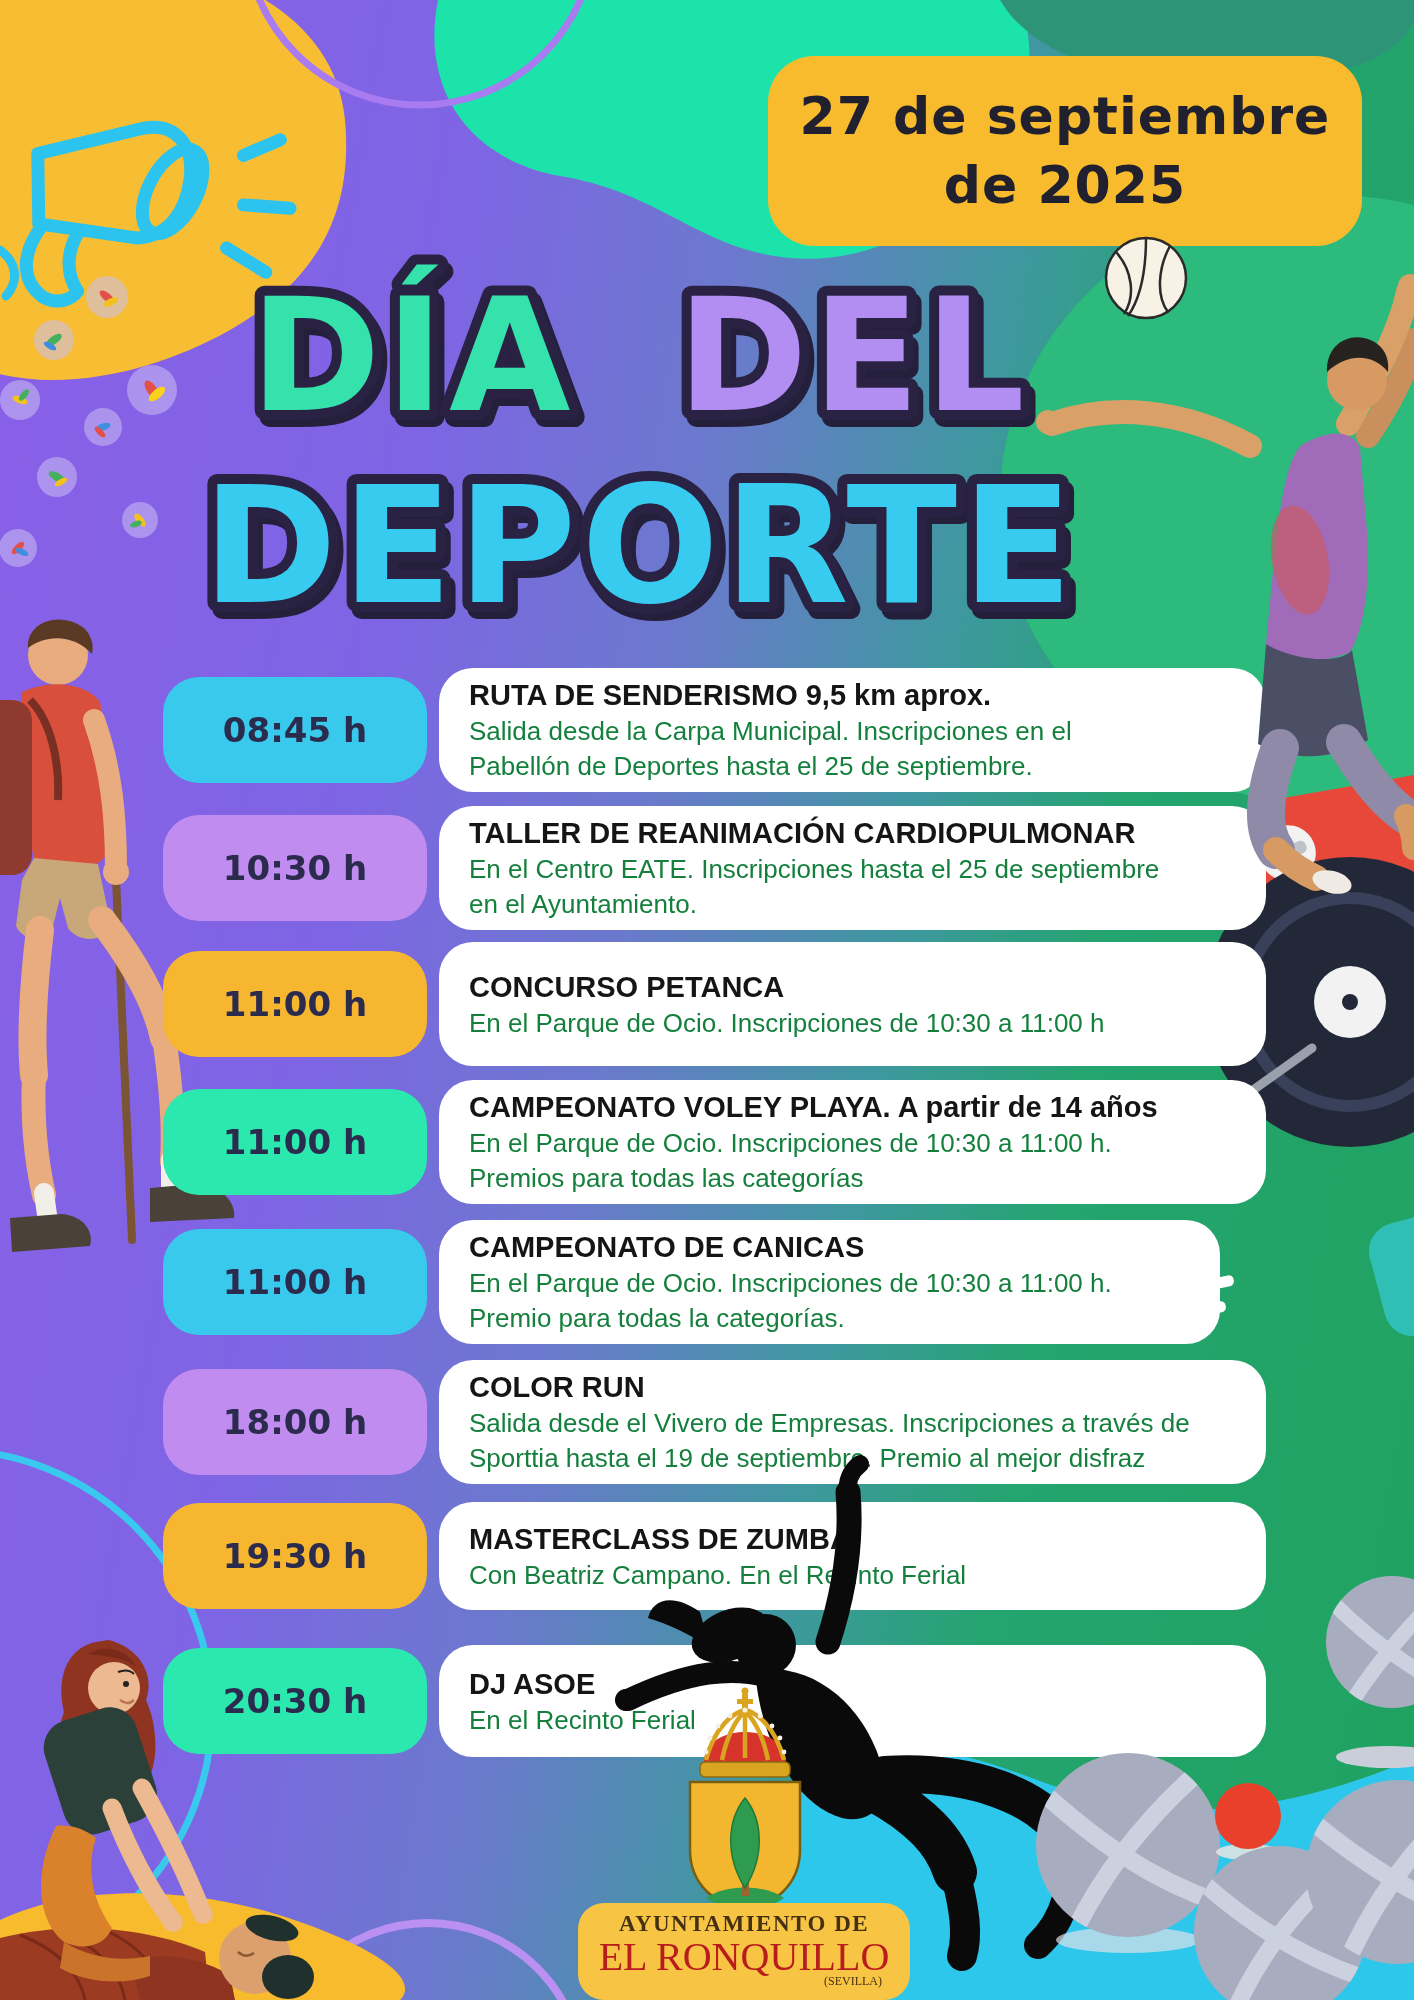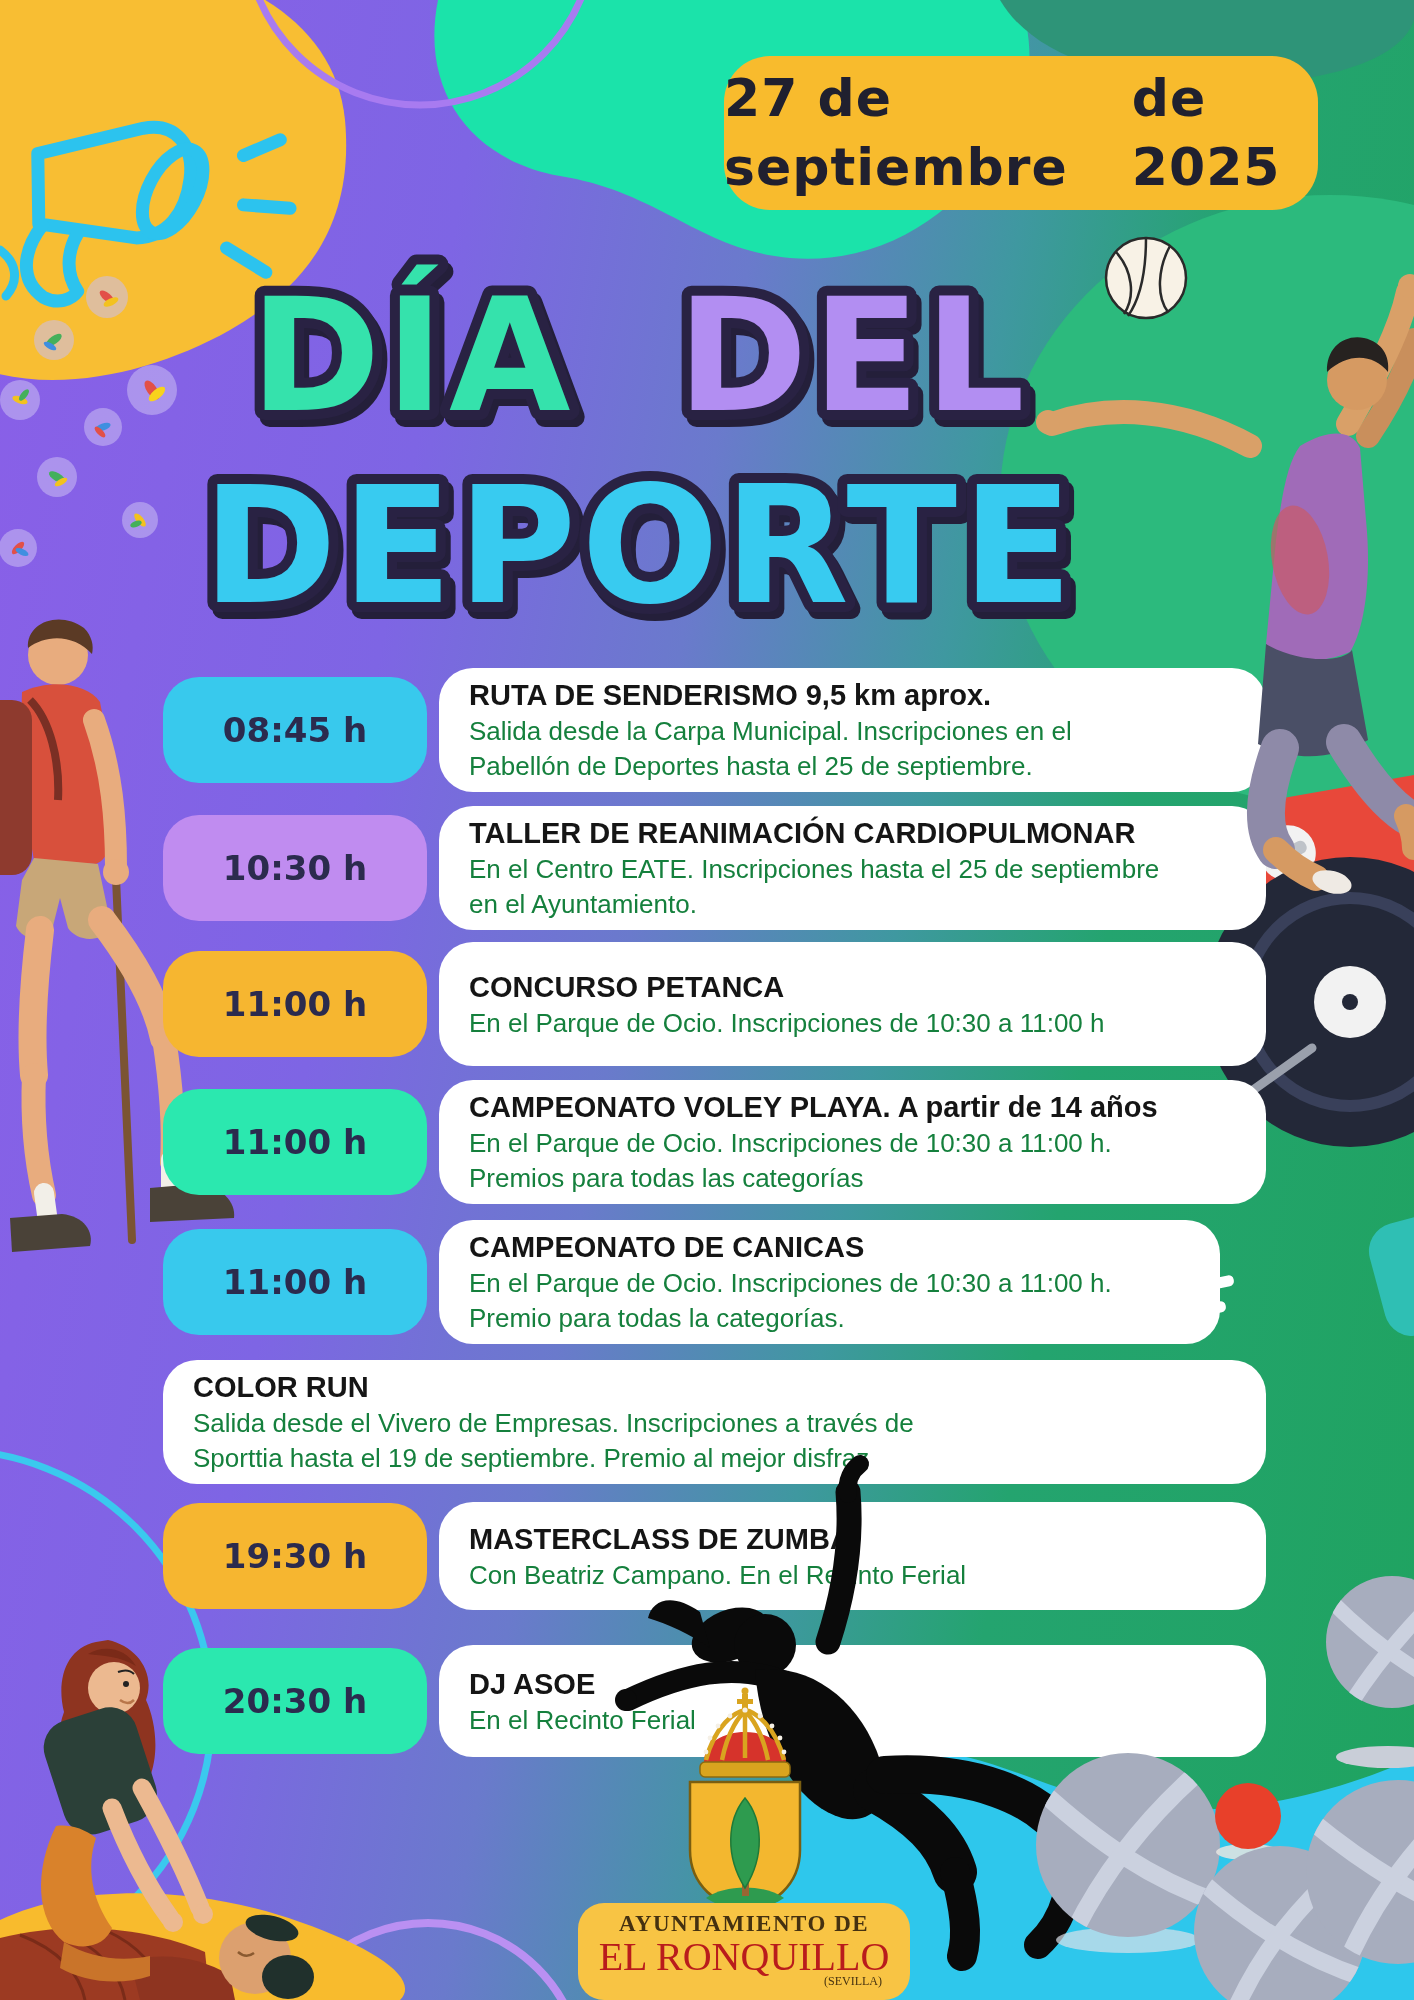--- a/index.html
+++ b/index.html
@@ -6,23 +6,23 @@
   .poster{
     position:relative;width:1414px;height:2000px;overflow:hidden;
     font-family:"Liberation Sans",sans-serif;
     background:linear-gradient(100deg,#8a5fe8 0%,#7e65e4 28%,#6a7acc 45%,#3f98a0 60%,#24a46f 72%,#1fa35f 100%);
   }
   .layer{position:absolute;left:0;top:0;width:1414px;height:2000px;}
   #decor-back{z-index:1;} 
   #decor-front{z-index:3;pointer-events:none;}
   
   .date-badge{
-    position:absolute;z-index:2;left:724px;top:56px;width:594px;height:154px;
+    position:absolute;z-index:2;left:768px;top:56px;width:594px;height:190px;
     background:#F8BB2D;border-radius:46px;color:#20202f;
-    display:flex;flex-direction:row;justify-content:center;align-items:center;
+    display:flex;flex-direction:column;justify-content:center;align-items:center;
     font-weight:800;font-size:52px;line-height:1.32;letter-spacing:1px;
     font-family:"DejaVu Sans",sans-serif;
   }
   
   .title-svg{position:absolute;z-index:2;left:140px;top:250px;}
   .title-svg text{
     font-family:"DejaVu Sans",sans-serif;font-weight:bold;letter-spacing:5px;
     stroke:#292243;stroke-width:20px;stroke-linejoin:round;paint-order:stroke fill;
     filter:drop-shadow(5px 7px 0 #241f3a);
   }
@@ -248,20 +248,23 @@
     <div class="time-badge" style="background: rgb(56, 201, 237);">
         <span>11:00 h</span>
       </div>
     <div class="event-card">
       <div class="event-title">CAMPEONATO DE CANICAS</div>
       <div class="event-desc">En el Parque de Ocio. Inscripciones de 10:30 a 11:00 h.</div>
       <div class="event-desc">Premio para todas la categorías.</div>
     </div>
   </div>
   <div class="srow" style="top:1360px;height:124px">
+    <div class="time-badge" style="background: rgb(192, 140, 240);">
+        <span>18:00 h</span>
+      </div>
     <div class="event-card">
       <div class="event-title">COLOR RUN</div>
       <div class="event-desc">Salida desde el Vivero de Empresas. Inscripciones a través de</div>
       <div class="event-desc">Sporttia hasta el 19 de septiembre. Premio al mejor disfraz</div>
     </div>
   </div>
   <div class="srow" style="top:1502px;height:108px">
     <div class="time-badge" style="background: rgb(246, 182, 48);">
         <span>19:30 h</span>
       </div>

